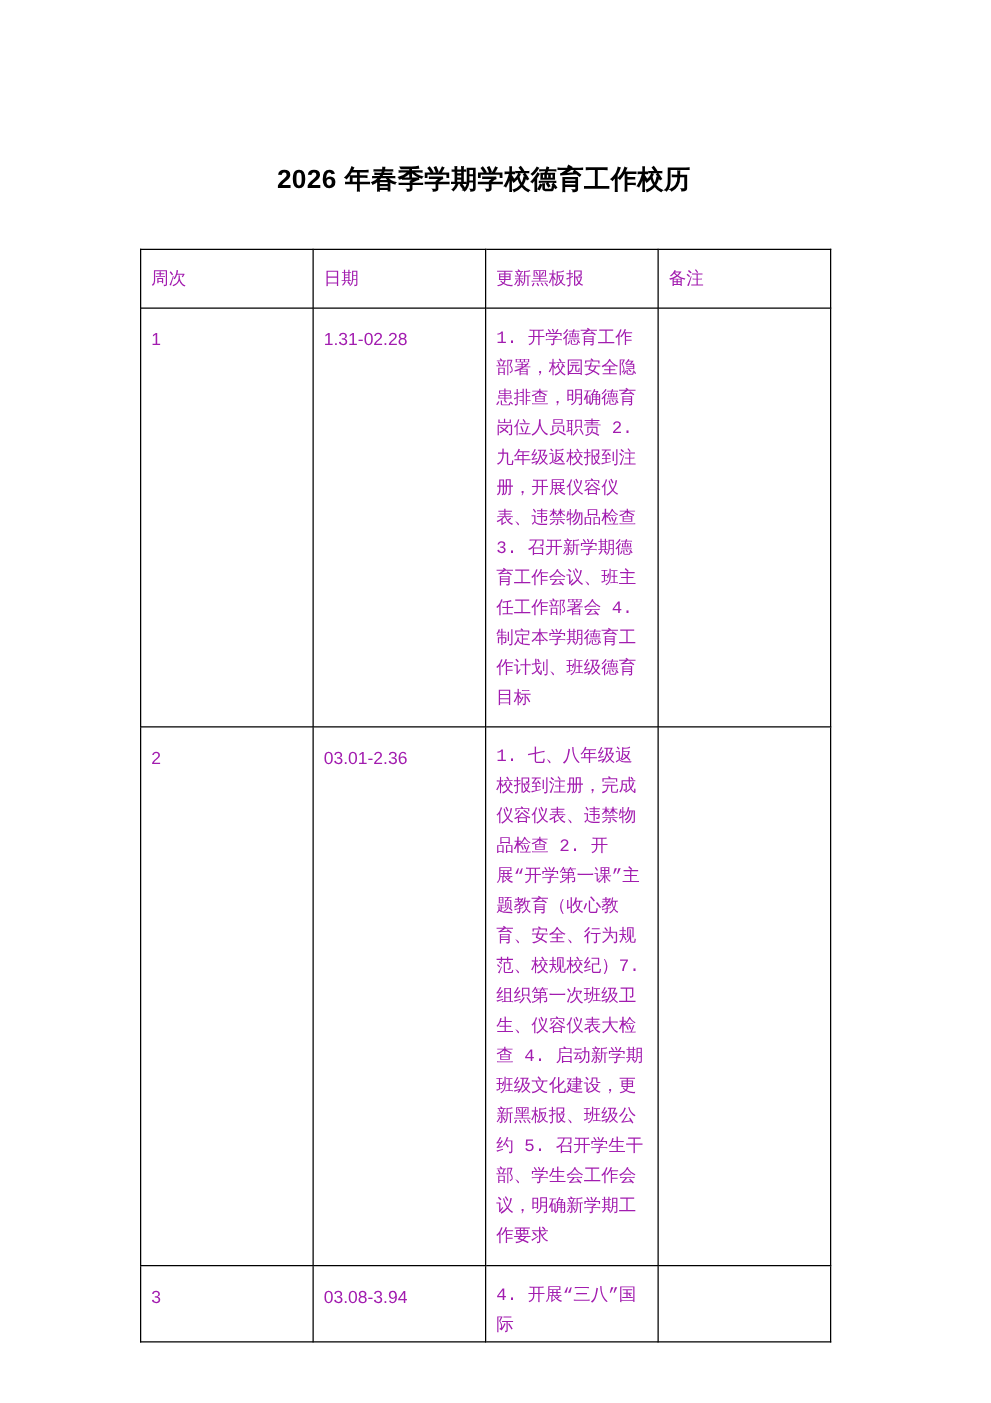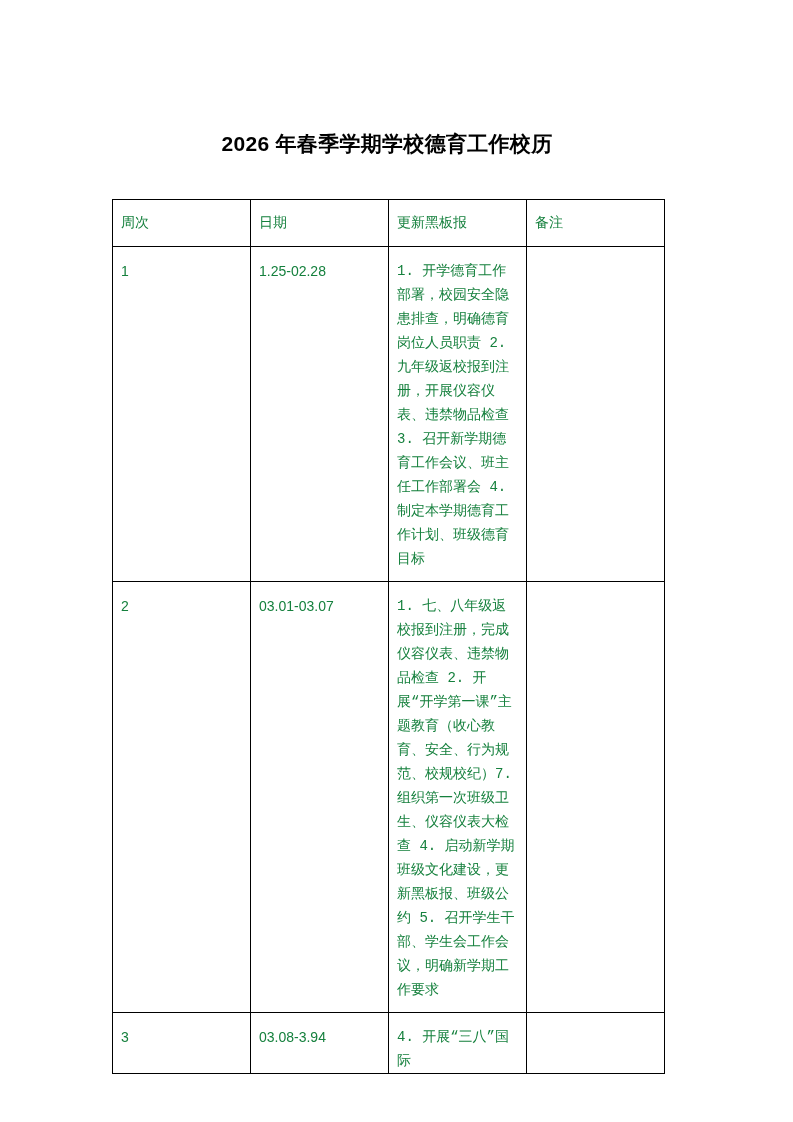--- a/index.html
+++ b/index.html
@@ -33,21 +33,21 @@
       border-collapse: collapse;
       table-layout: fixed;
       width: 553px;
     }
     table.calendar td {
       border: 1px solid #000000;
       vertical-align: top;
       padding: 12px 8px 10px 8px;
       font-size: 14px;
       line-height: 24px;
-      color: #15803d;
+      color: #a21caf;
       word-break: break-all;
     }
     table.calendar col.c1,
     table.calendar col.c2,
     table.calendar col.c3,
     table.calendar col.c4 { width: 138px; }
     tr.header-row td { height: 24px; padding-top: 10px; padding-bottom: 12px; }
     tr.row-1 td { height: 309px; }
     tr.row-2 td { height: 381px; }
     tr.row-3 td { height: 19px; padding-bottom: 0; }
@@ -67,27 +67,27 @@
   </colgroup>
   <tbody>
     <tr class="header-row">
       <td>周次</td>
       <td>日期</td>
       <td>更新黑板报</td>
       <td>备注</td>
     </tr>
     <tr class="row-1">
       <td>1</td>
-      <td>1.25-02.28</td>
+      <td>1.31-02.28</td>
       <td class="content-cell">1. 开学德育工作部署，校园安全隐患排查，明确德育岗位人员职责 2. 九年级返校报到注册，开展仪容仪表、违禁物品检查 3. 召开新学期德育工作会议、班主任工作部署会 4. 制定本学期德育工作计划、班级德育目标</td>
       <td></td>
     </tr>
     <tr class="row-2">
       <td>2</td>
-      <td>03.01-03.07</td>
+      <td>03.01-2.36</td>
       <td class="content-cell">1. 七、八年级返校报到注册，完成仪容仪表、违禁物品检查 2. 开展“开学第一课”主题教育（收心教育、安全、行为规范、校规校纪）7. 组织第一次班级卫生、仪容仪表大检查 4. 启动新学期班级文化建设，更新黑板报、班级公约 5. 召开学生干部、学生会工作会议，明确新学期工作要求</td>
       <td></td>
     </tr>
     <tr class="row-3">
       <td>3</td>
       <td>03.08-3.94</td>
       <td class="content-cell">4. 开展“三八”国际</td>
       <td></td>
     </tr>
   </tbody>

